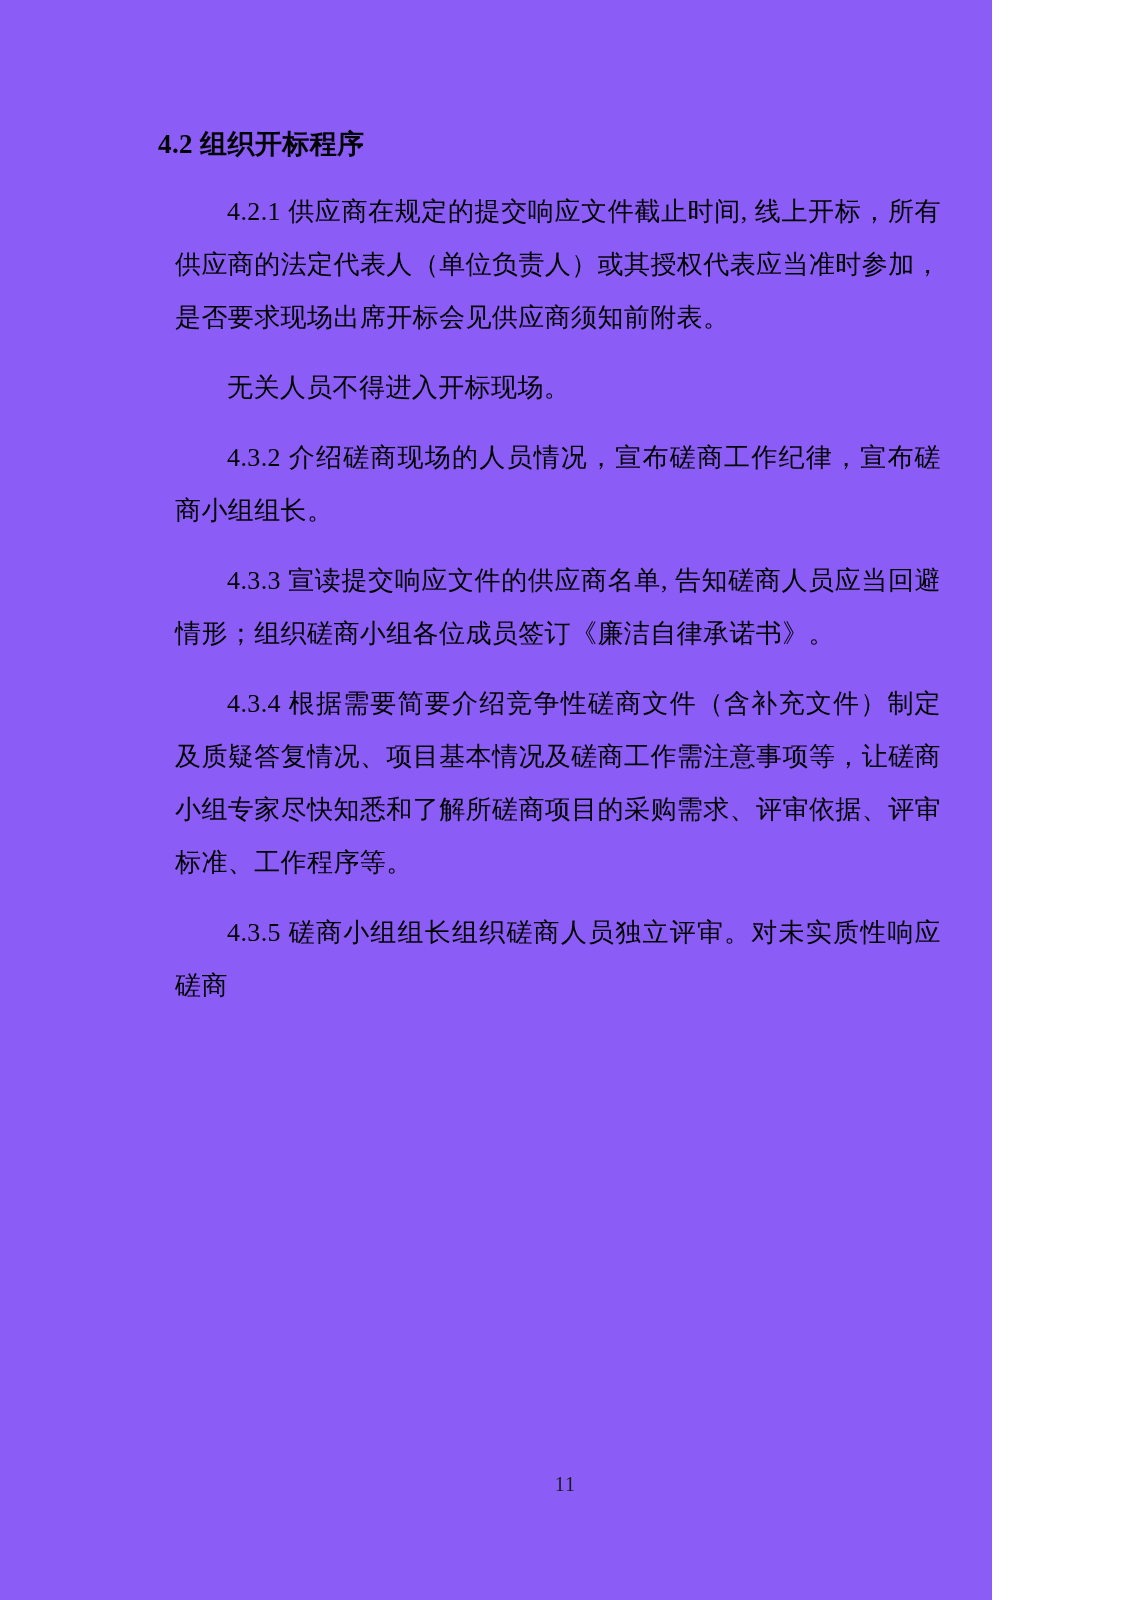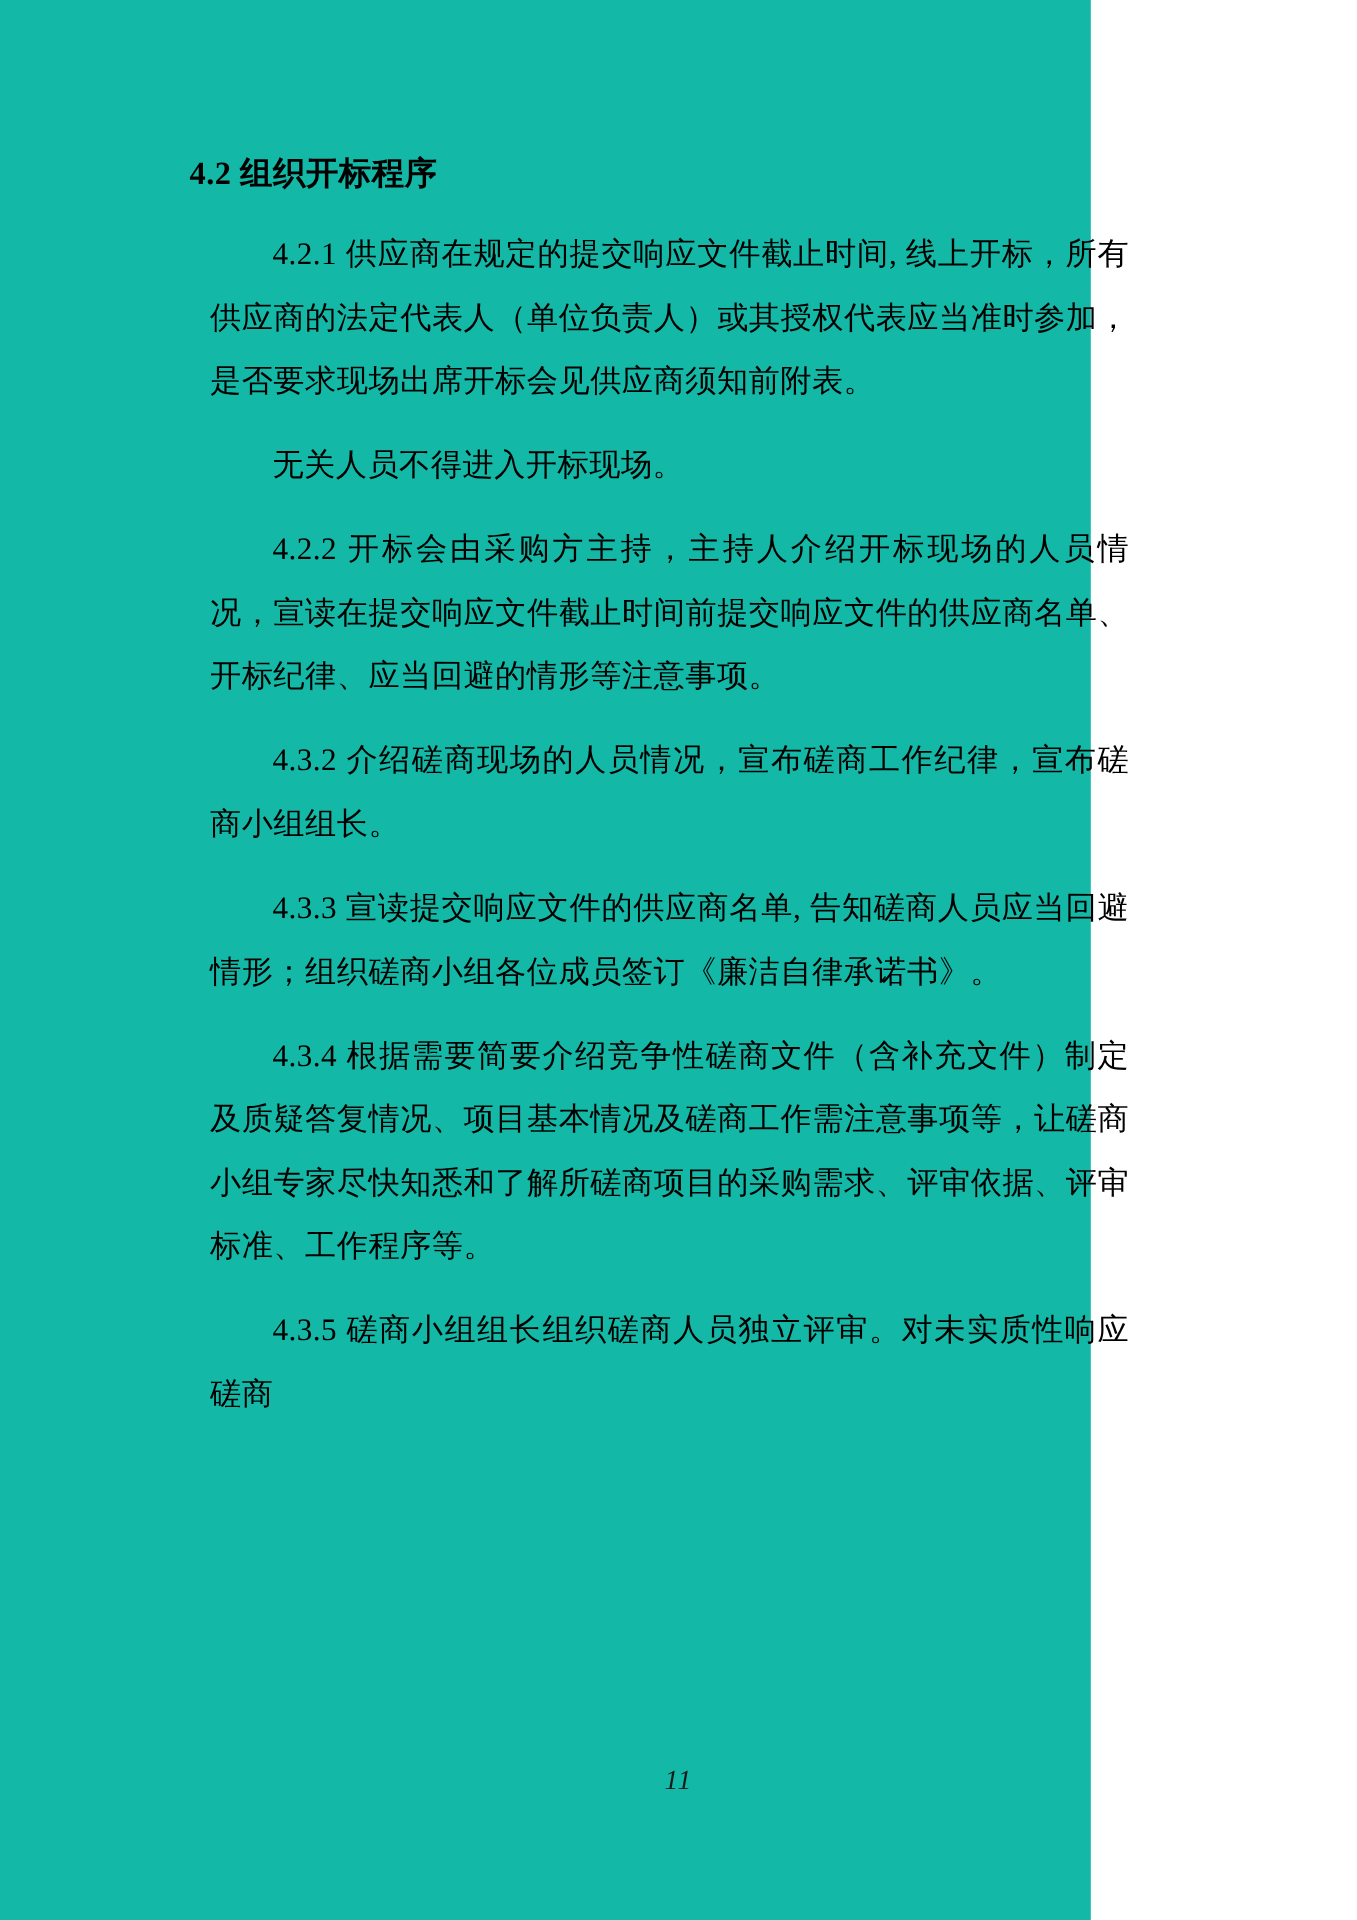--- a/index.html
+++ b/index.html
@@ -11,23 +11,23 @@
     width: 1131px;
     height: 1600px;
     position: relative;
     font-family: "Liberation Serif", "DejaVu Serif", serif;
     color: #000000;
   }
   .page {
     position: absolute;
     top: 0;
     left: 0;
-    width: 909px;
+    width: 992px;
     height: 1600px;
-    background: #14b8a6;
+    background: #8b5cf6;
     box-sizing: border-box;
     padding: 118px 173px 0 158px;
   }
   .content {
     width: 800px;
     font-size: 26px;
     line-height: 53px;
     letter-spacing: 0.4px;
   }
   .heading {
@@ -46,40 +46,38 @@
     text-align-last: left;
     word-break: break-all;
     overflow-wrap: break-word;
   }
   .page-footer {
     position: absolute;
     top: 1468px;
     left: 0;
     width: 1131px;
     text-align: center;
-    font-size: 23px;
+    font-size: 20px;
     line-height: 32px;
     letter-spacing: 1px;
     color: #1a1a1a;
-    font-style: italic;
   }
 </style>
 </head>
 <body>
 
 <div class="page">
   <div class="content">
 
     <h2 class="heading h-42">4.2 组织开标程序</h2>
 
     <p class="para">4.2.1 供应商在规定的提交响应文件截止时间, 线上开标，所有供应商的法定代表人（单位负责人）或其授权代表应当准时参加，是否要求现场出席开标会见供应商须知前附表。</p>
 
     <p class="para">无关人员不得进入开标现场。</p>
 
-    <p class="para">4.2.2 开标会由采购方主持，主持人介绍开标现场的人员情况，宣读在提交响应文件截止时间前提交响应文件的供应商名单、开标纪律、应当回避的情形等注意事项。</p>
 
 
 
 
     <p class="para">4.3.2 介绍磋商现场的人员情况，宣布磋商工作纪律，宣布磋商小组组长。</p>
 
     <p class="para">4.3.3 宣读提交响应文件的供应商名单, 告知磋商人员应当回避情形；组织磋商小组各位成员签订《廉洁自律承诺书》。</p>
 
     <p class="para">4.3.4 根据需要简要介绍竞争性磋商文件（含补充文件）制定及质疑答复情况、项目基本情况及磋商工作需注意事项等，让磋商小组专家尽快知悉和了解所磋商项目的采购需求、评审依据、评审标准、工作程序等。</p>
 

